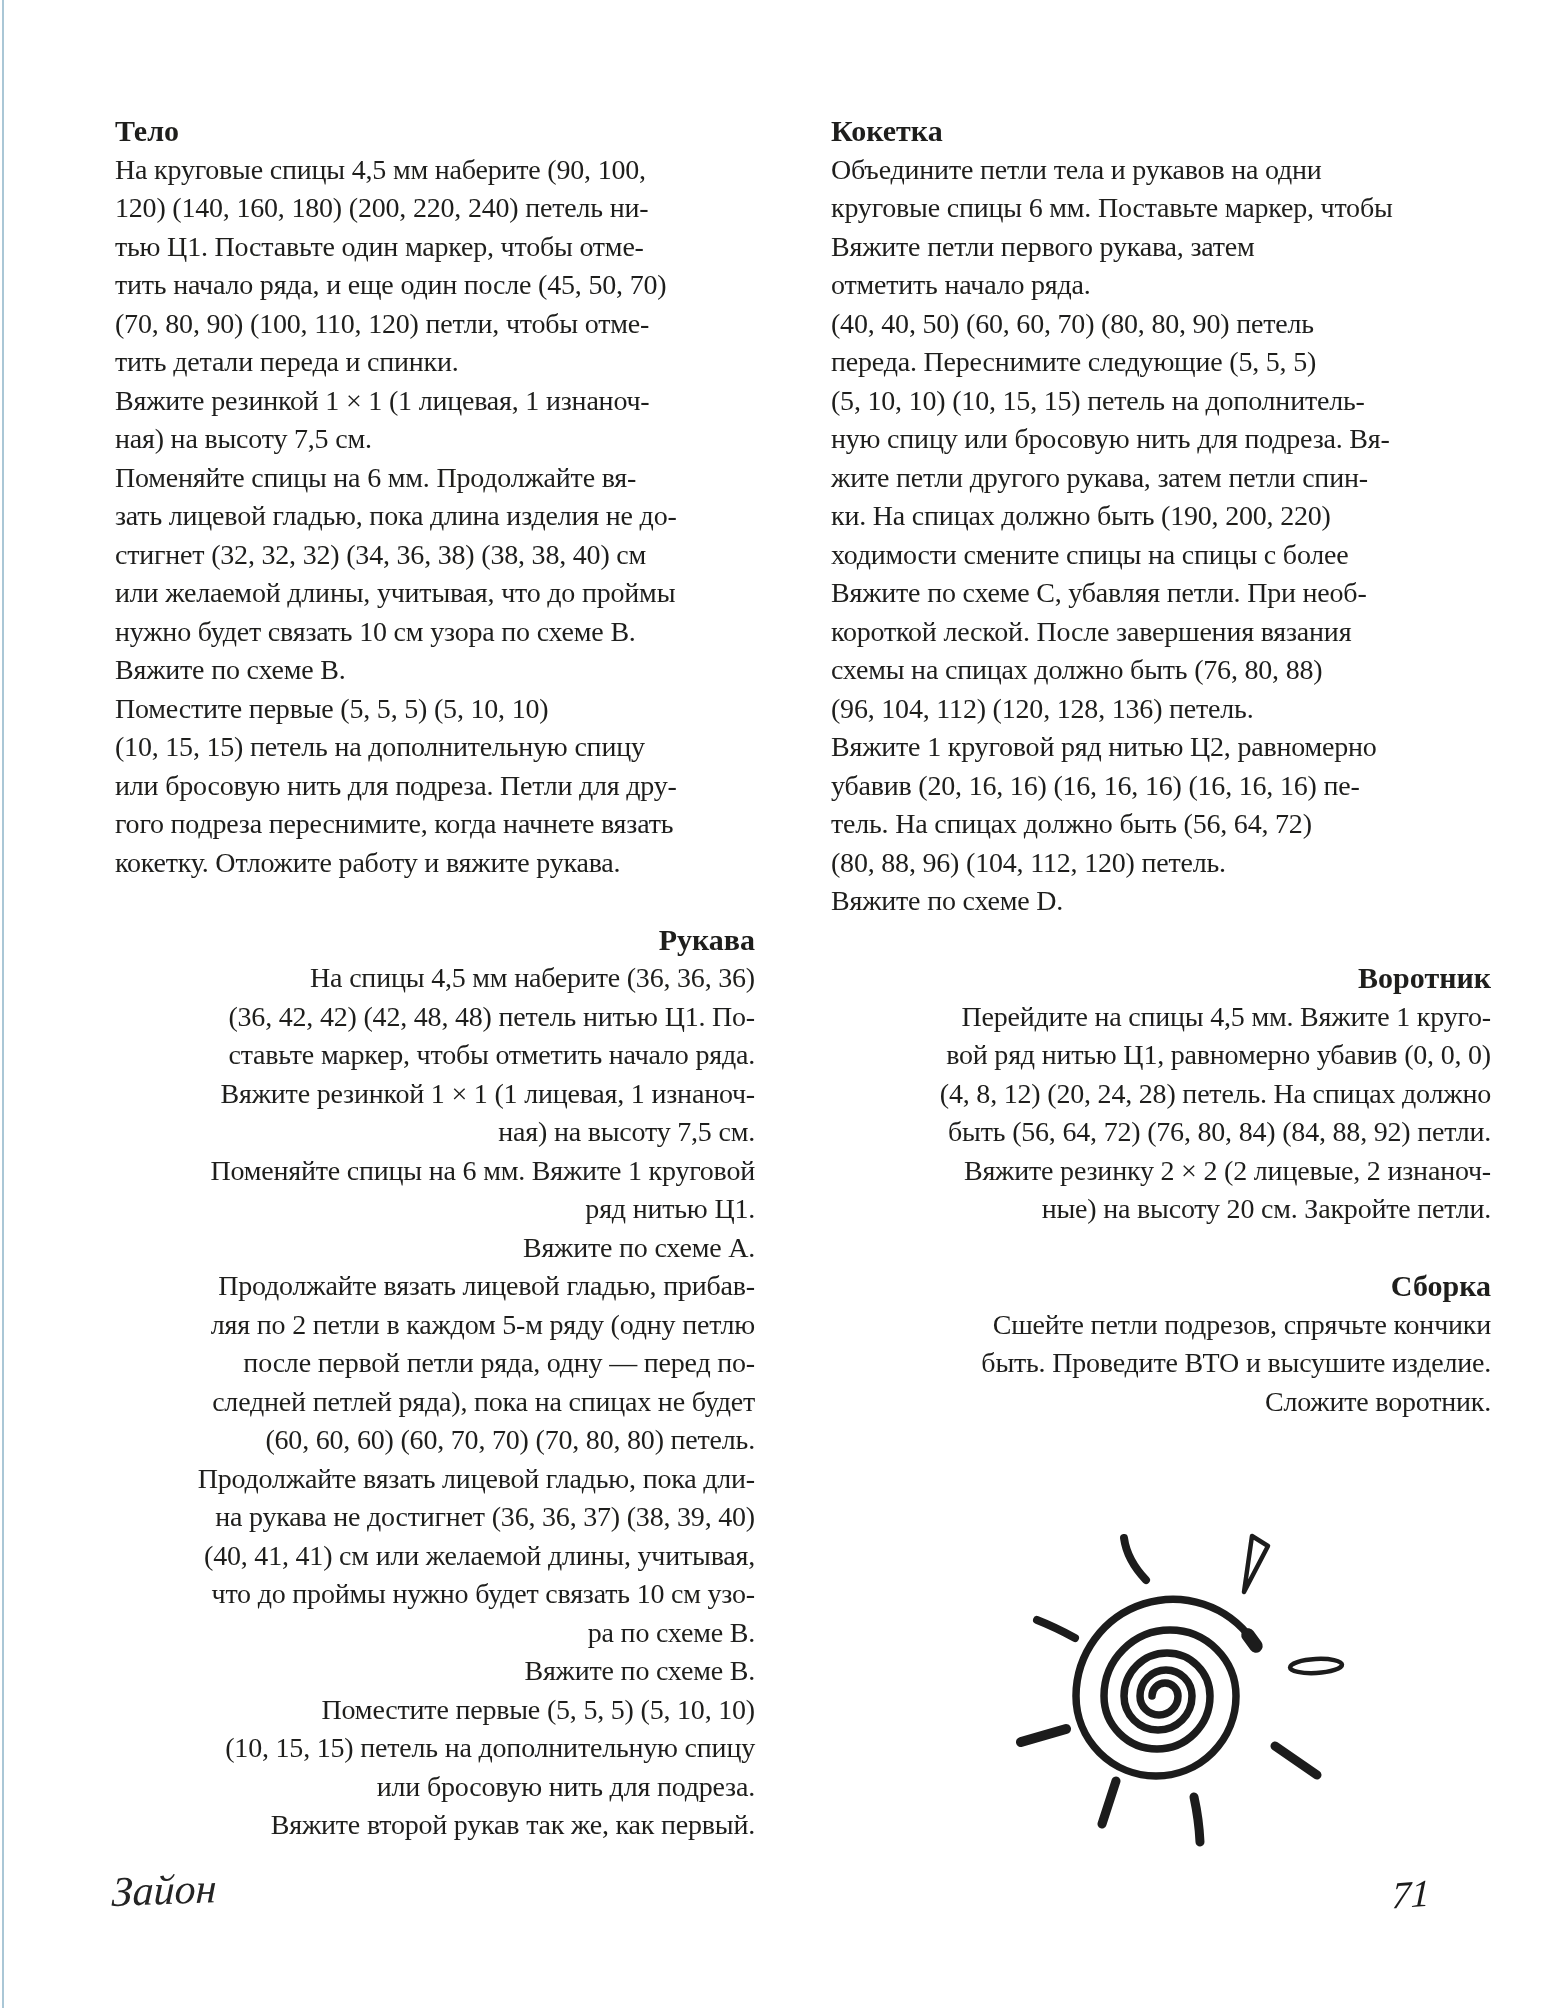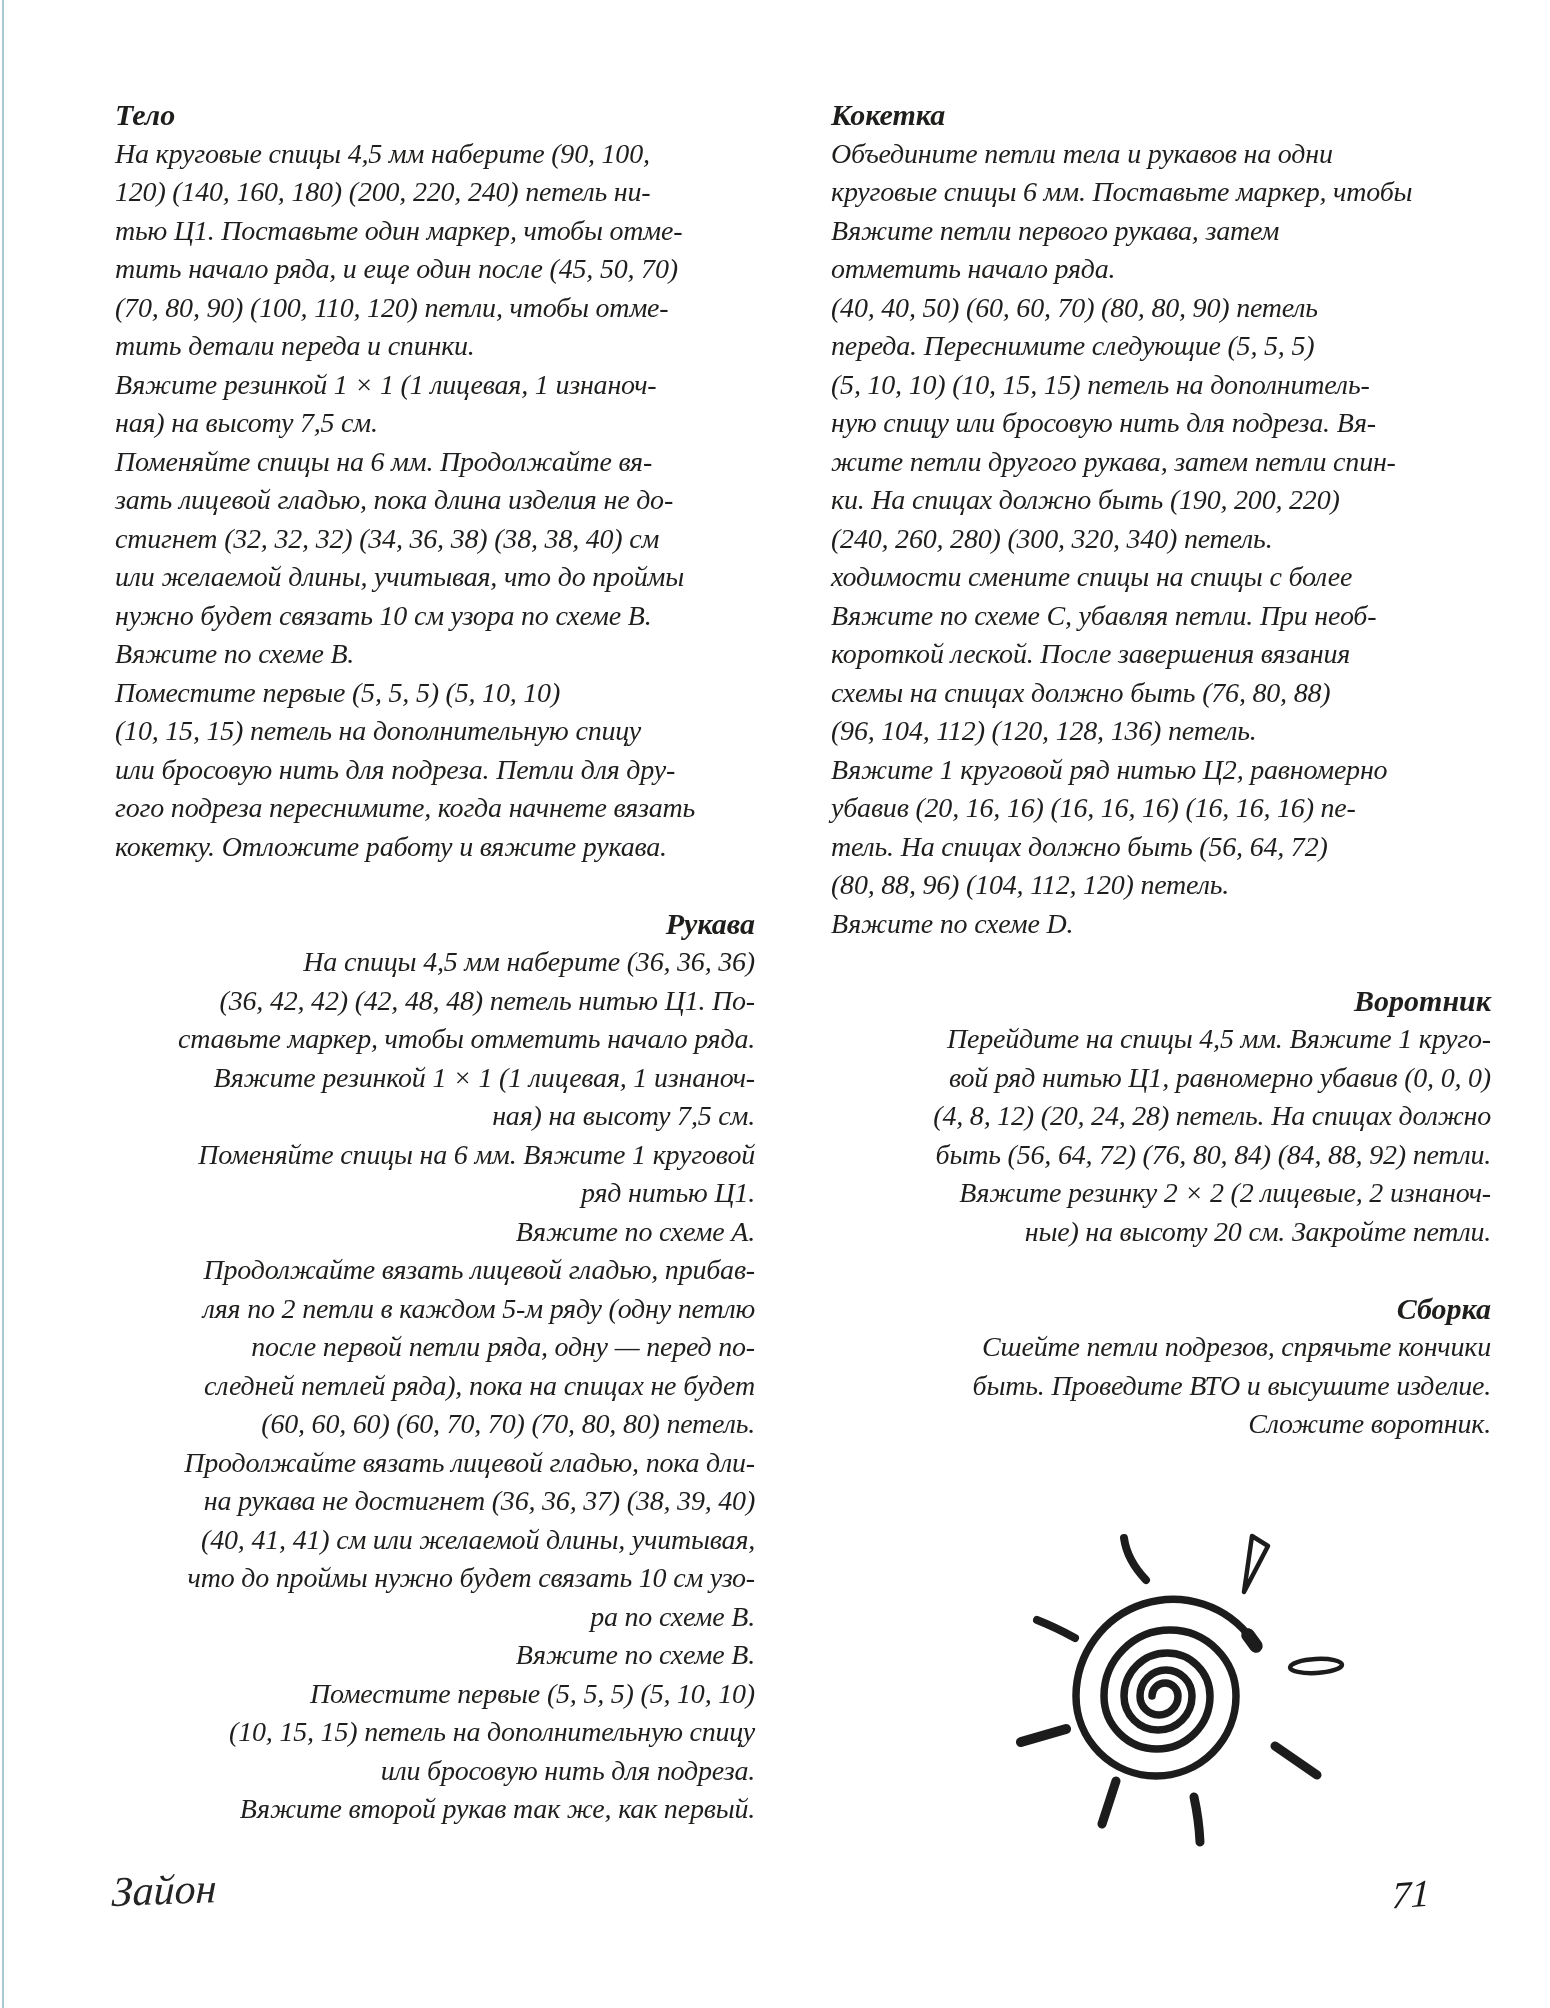--- a/index.html
+++ b/index.html
@@ -9,21 +9,21 @@
     font-family: "Liberation Serif", serif;
     color: #1e1e1c;
     position: relative;
     overflow: hidden;
   }
   .edge-line {
     position: absolute; left: 2px; top: 0;
     width: 2px; height: 100%;
     background: #aac7d6;
   }
-  .col { position: absolute; top: 96px; font-style: italic; }
+  .col { position: absolute; top: 112px; }
   .col-left  { left: 115px; width: 640px; }
   .col-right { left: 795px; width: 660px; margin-left: 36px; }
   .section + .section { margin-top: 38.5px; text-align: right; }
   .section-title {
     font-weight: bold;
     font-size: 30px;
     line-height: 38.5px;
     white-space: nowrap;
   }
   .line {
@@ -119,21 +119,20 @@
         <div class="line">Объедините петли тела и рукавов на одни</div>
         <div class="line">круговые спицы 6 мм. Поставьте маркер, чтобы</div>
         <div class="line">Вяжите петли первого рукава, затем</div>
         <div class="line">отметить начало ряда.</div>
         <div class="line">(40, 40, 50) (60, 60, 70) (80, 80, 90) петель</div>
         <div class="line">переда. Переснимите следующие (5, 5, 5)</div>
         <div class="line">(5, 10, 10) (10, 15, 15) петель на дополнитель-</div>
         <div class="line">ную спицу или бросовую нить для подреза. Вя-</div>
         <div class="line">жите петли другого рукава, затем петли спин-</div>
         <div class="line">ки. На спицах должно быть (190, 200, 220)</div>
-        <div class="line">(240, 260, 280) (300, 320, 340) петель.</div>
         <div class="line">ходимости смените спицы на спицы с более</div>
         <div class="line">Вяжите по схеме C, убавляя петли. При необ-</div>
         <div class="line">короткой леской. После завершения вязания</div>
         <div class="line">схемы на спицах должно быть (76, 80, 88)</div>
         <div class="line">(96, 104, 112) (120, 128, 136) петель.</div>
         <div class="line">Вяжите 1 круговой ряд нитью Ц2, равномерно</div>
         <div class="line">убавив (20, 16, 16) (16, 16, 16) (16, 16, 16) пе-</div>
         <div class="line">тель. На спицах должно быть (56, 64, 72)</div>
         <div class="line">(80, 88, 96) (104, 112, 120) петель.</div>
         <div class="line">Вяжите по схеме D.</div>

